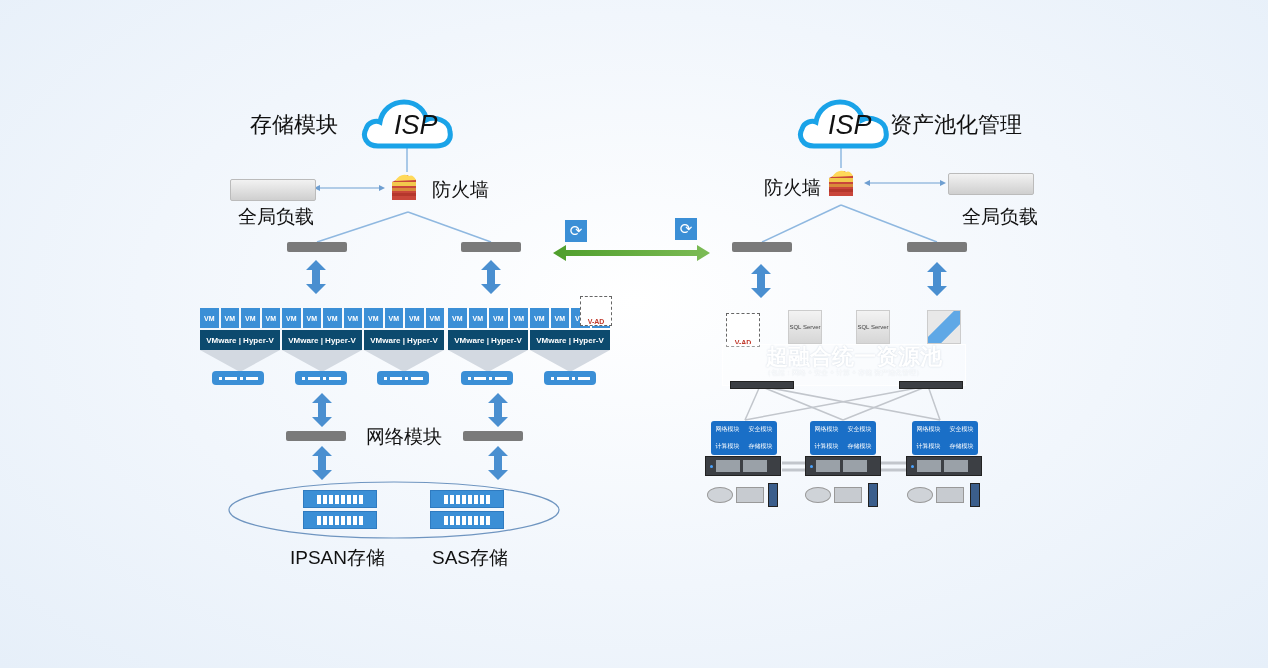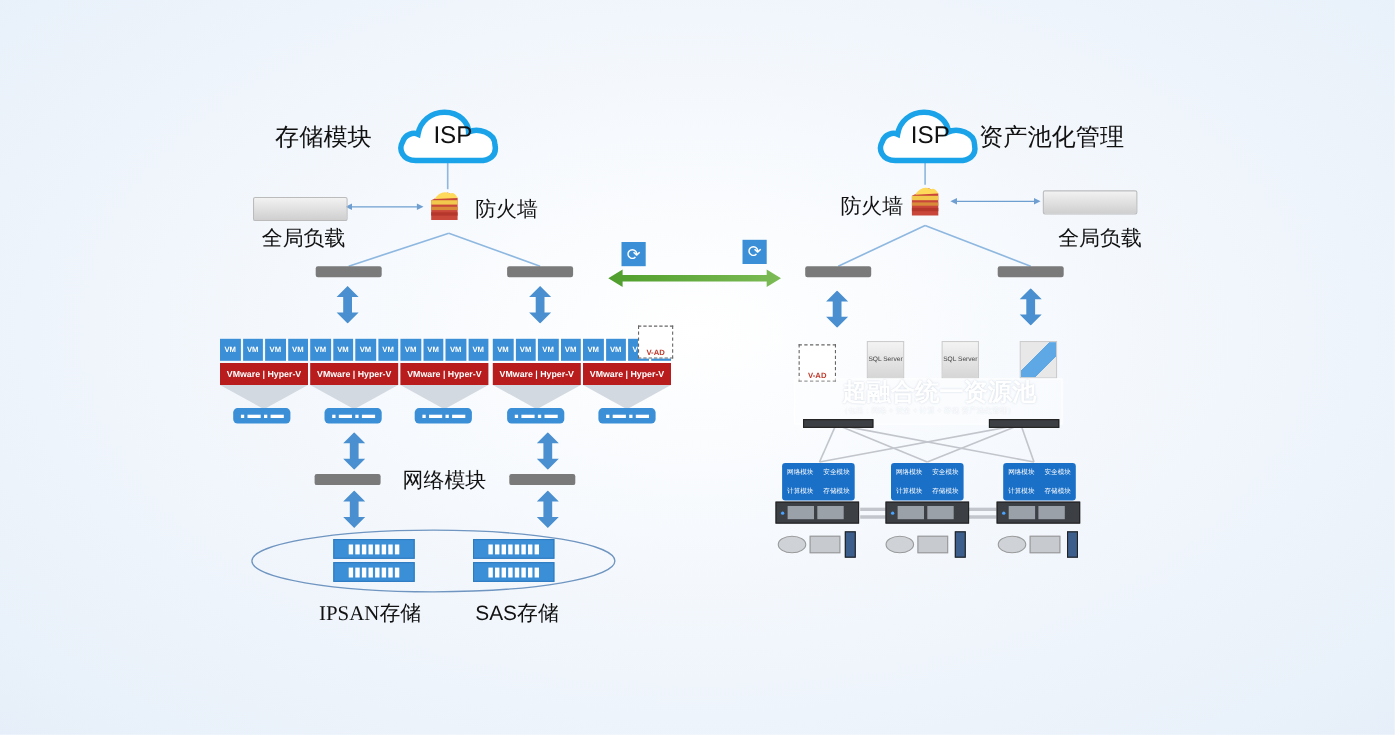--- a/index.html
+++ b/index.html
@@ -2,27 +2,27 @@
 <html><head>
 <meta charset="utf-8">
 <style>
   html,body{margin:0;padding:0;}
   body{width:1268px;height:668px;overflow:hidden;position:relative;
     background:radial-gradient(ellipse at 50% 45%, #ffffff 0%, #f1f6fc 55%, #e6eff9 100%);
     font-family:"Liberation Sans","DejaVu Sans",sans-serif;color:#111;}
   .abs{position:absolute;}
   .label{position:absolute;font-size:19px;color:#111;white-space:nowrap;}
   .label.big{font-size:22px;}
-  .isp-text{position:absolute;font-size:22px;color:#111;}
+  .isp-text{position:absolute;font-size:27px;color:#111;font-style:italic;}
   .switch-bar{position:absolute;width:60px;height:10px;background:#7a7a7a;border-radius:2px;}
   .varrow{position:absolute;width:22px;height:34px;}
   .vm-group{position:absolute;width:80px;height:70px;}
   .vm-row{display:flex;gap:2px;height:20px;}
   .vm{flex:1;background:#3b8fd6;color:#fff;font-size:7px;font-weight:bold;display:flex;align-items:center;justify-content:center;}
-  .hv{margin-top:2px;height:20px;background:#b91c1c;color:#fff;font-size:8px;font-weight:bold;display:flex;align-items:center;justify-content:center;white-space:nowrap;}
+  .hv{margin-top:2px;height:20px;background:#0c4a6e;color:#fff;font-size:8px;font-weight:bold;display:flex;align-items:center;justify-content:center;white-space:nowrap;}
   .funnel{width:0;height:0;margin:0 auto;border-left:40px solid transparent;border-right:40px solid transparent;border-top:22px solid #d3d9e1;}
   .srv{position:absolute;width:52px;height:14px;background:#3b8fd6;border-radius:4px;display:flex;align-items:center;justify-content:center;gap:3px;}
   .srv i{display:block;background:#fff;height:3px;}
   .storage{position:absolute;width:72px;height:16px;background:#3b8fd6;border:1px solid #2f7bc0;display:flex;align-items:center;justify-content:center;gap:2px;}
   .storage i{display:block;width:4px;height:9px;background:#fff;}
   .sync{position:absolute;width:22px;height:22px;background:#3b8fd6;display:flex;align-items:center;justify-content:center;color:#fff;font-size:15px;}
   .hci-mod{position:absolute;width:66px;height:34px;background:#1a6fc7;border-radius:3px;color:#fff;font-size:6px;display:grid;grid-template-columns:1fr 1fr;align-items:center;justify-items:center;}
   .hci-srv{position:absolute;width:76px;height:20px;background:#3c3f44;border:1px solid #222;display:flex;align-items:center;gap:3px;padding:0 4px;box-sizing:border-box;}
   .hci-srv .led{width:3px;height:3px;border-radius:50%;background:#4aa3ff;}
   .hci-srv .bay{width:24px;height:12px;background:#9aa1a8;}
@@ -247,21 +247,21 @@
 <div class="storage" style="left:430px;top:511px;">
     <i></i>
     <i></i>
     <i></i>
     <i></i>
     <i></i>
     <i></i>
     <i></i>
     <i></i>
   </div>
-<div class="label" style="left:290px;top:545px;font-family:Liberation Serif, serif;">IPSAN存储</div>
+<div class="label" style="left:290px;top:545px;">IPSAN存储</div>
 <div class="label" style="left:432px;top:545px;">SAS存储</div>
 
 <div class="sync" style="left:565px;top:220px;">⟳</div>
 <div class="sync" style="left:675px;top:218px;">⟳</div>
 
 <svg class="abs" style="left:796px;top:94px" width="96" height="58" viewBox="0 0 96 58">
   <path d="M18 52 C6 52 2 42 6 35 C8 28 16 26 20 28 C22 16 32 8 44 8 C58 8 66 18 66 26 C74 22 90 26 90 38 C92 48 84 52 76 52 Z" fill="#fff" stroke="#1aa3e8" stroke-width="5"></path>
 </svg>
 <div class="isp-text" style="left:828px;top:110px;">ISP</div>
 <div class="label big" style="left:890px;top:110px;">资产池化管理</div>

